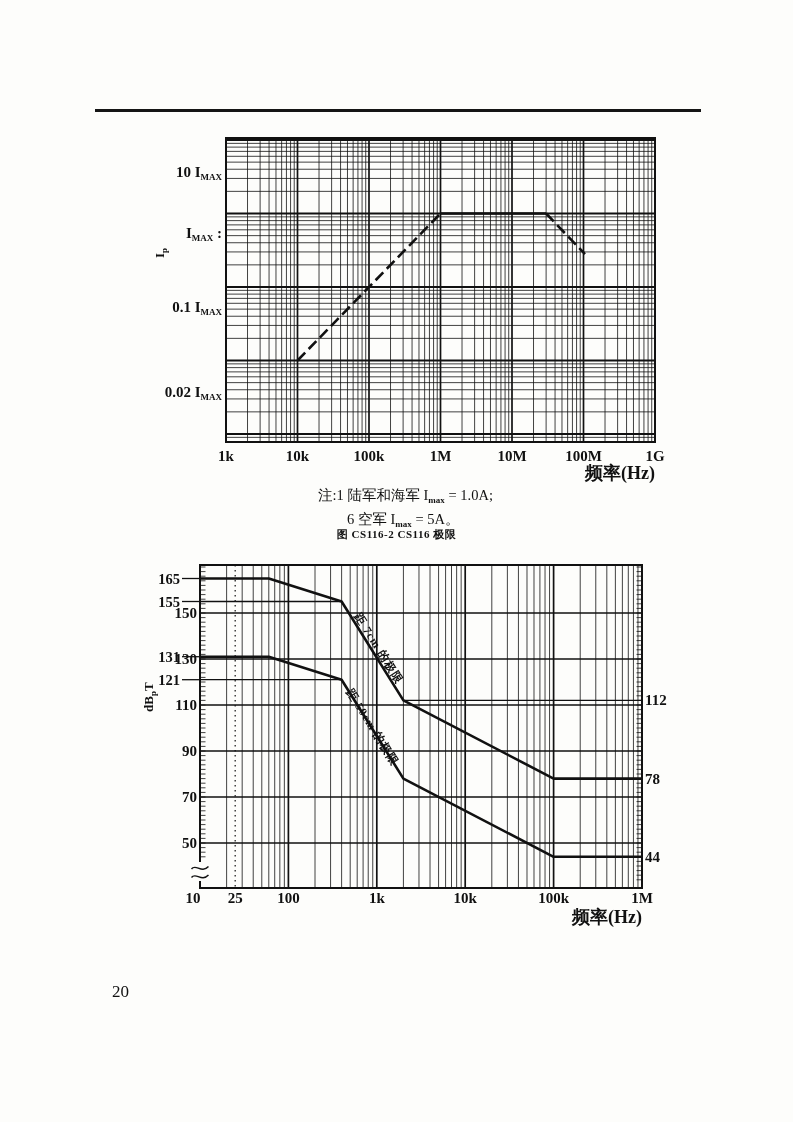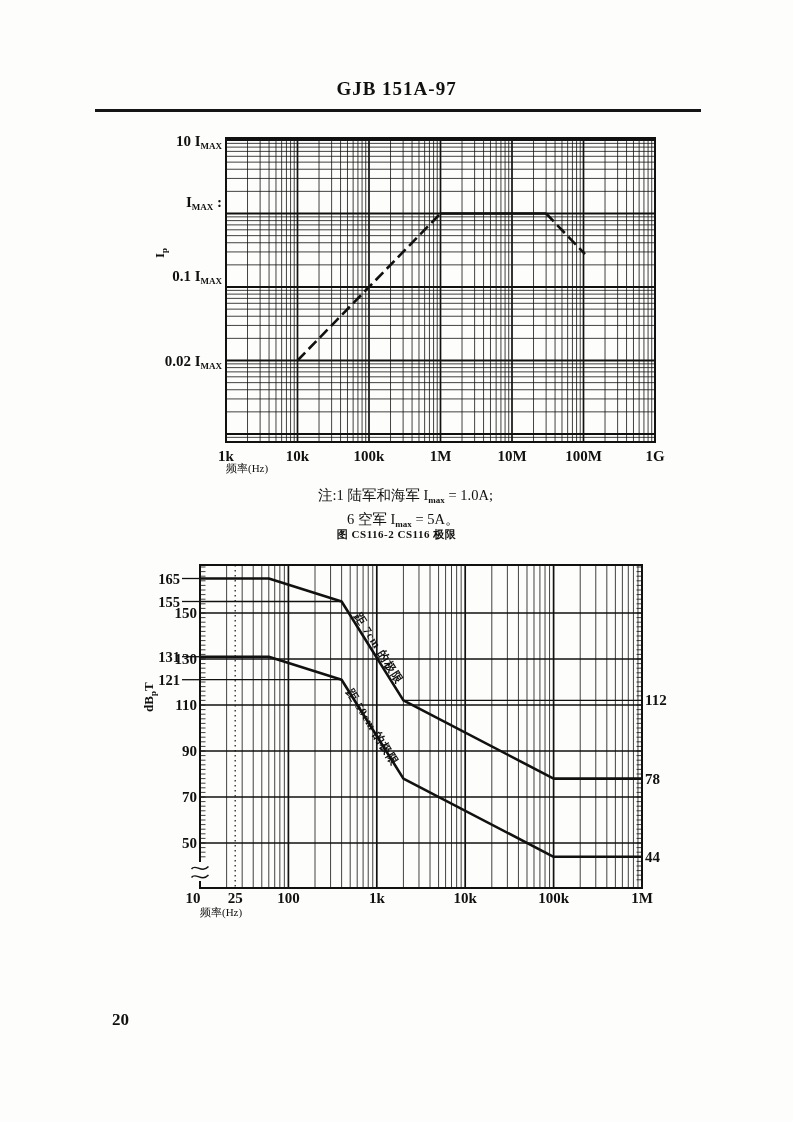--- a/index.html
+++ b/index.html
@@ -2,27 +2,27 @@
 <html><head>
 <meta charset="utf-8">
 <style>
   html,body{margin:0;padding:0;background:#e8e8e6;}
   .page{position:relative;width:793px;height:1122px;background:#fdfdfb;margin:0 auto;
         font-family:"Liberation Serif", serif;color:#111;overflow:hidden;}
   .abs{position:absolute;}
   .hdr{left:0;right:0;top:78px;text-align:center;font-weight:bold;font-size:19px;letter-spacing:1px;}
   .rule{left:95px;top:109px;width:606px;height:2.5px;background:#151515;}
   svg{position:absolute;left:0;top:0;}
-  .ylab1{width:122px;left:100px;text-align:right;font-weight:bold;font-size:15px;line-height:20px;white-space:nowrap;}
+  .ylab1{width:122px;left:100px;text-align:right;font-weight:bold;font-size:15px;line-height:26px;white-space:nowrap;margin-top:28px;}
   .sub{font-size:9px;vertical-align:-3px;font-weight:bold;}
   .rot{transform:rotate(-90deg);transform-origin:left top;font-weight:bold;font-size:13px;white-space:nowrap;}
-  .xlab{text-align:left;font-weight:normal;font-size:11px;}
+  .xlab{text-align:right;font-weight:bold;font-size:18px;}
   .note{font-size:14.5px;white-space:nowrap;text-align:right;}
   .cap{left:0;right:0;text-align:center;font-size:11px;font-weight:bold;letter-spacing:.5px;}
-  .pageno{left:112px;top:982px;font-size:17px;font-weight:bold;margin-top:28px;}
+  .pageno{left:112px;top:982px;font-size:17px;font-weight:normal;}
   .tickl{font:bold 15px "Liberation Serif", serif;fill:#111;}
   .tickm{font:bold 14.5px "Liberation Serif", serif;fill:#111;}
   .anno{font:bold 11.5px "Liberation Serif", serif;fill:#111;letter-spacing:1px;}
 </style>
 </head>
 <body>
 
 <div class="page">
 
   <svg id="charts-svg" width="793" height="1122" viewBox="0 0 793 1122">
@@ -346,21 +346,20 @@
       <line x1="182" y1="601.5" x2="201" y2="601.5" stroke="#111111" stroke-width="1.3"></line>
       <text x="180" y="661.7" text-anchor="end" class="tickm">131</text>
       <line x1="182" y1="656.7" x2="201" y2="656.7" stroke="#111111" stroke-width="1.3"></line>
       <text x="180" y="684.7" text-anchor="end" class="tickm">121</text>
       <line x1="182" y1="679.7" x2="201" y2="679.7" stroke="#111111" stroke-width="1.3"></line>
       <text x="645" y="705.4" text-anchor="start" class="tickl">112</text>
       <text x="645" y="783.6" text-anchor="start" class="tickl">78</text>
       <text x="645" y="861.8" text-anchor="start" class="tickl">44</text>
     </svg>
 
-  <div class="abs hdr">GJB 151A-97</div>
   <div class="abs rule"></div>
 
   <div class="abs ylab1" style="top:131px"><span>10 I</span><span class="sub">MAX</span><span></span></div>
   <div class="abs ylab1" style="top:192px"><span>I</span><span class="sub">MAX</span><span> :</span></div>
   <div class="abs ylab1" style="top:266px"><span>0.1 I</span><span class="sub">MAX</span><span></span></div>
   <div class="abs ylab1" style="top:351px"><span>0.02 I</span><span class="sub">MAX</span><span></span></div>
 
   <div class="abs rot" style="left:152px;top:258px"><span>I</span><span class="sub">p</span></div>
 
   <div class="abs xlab" style="left:226px;width:429px;top:461px">频率(Hz)</div>

